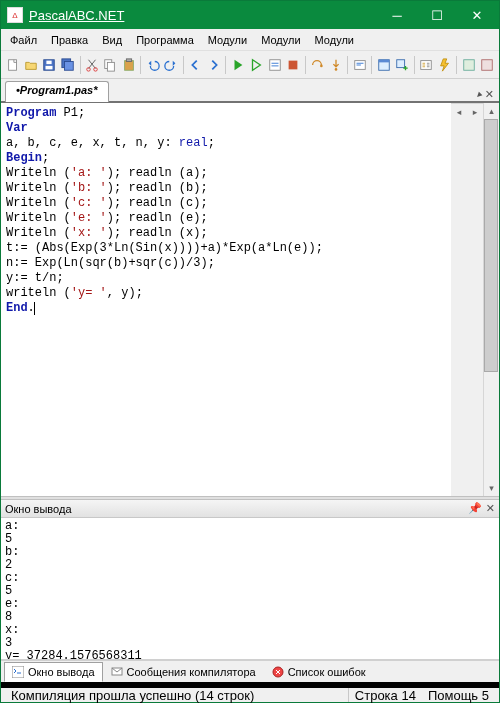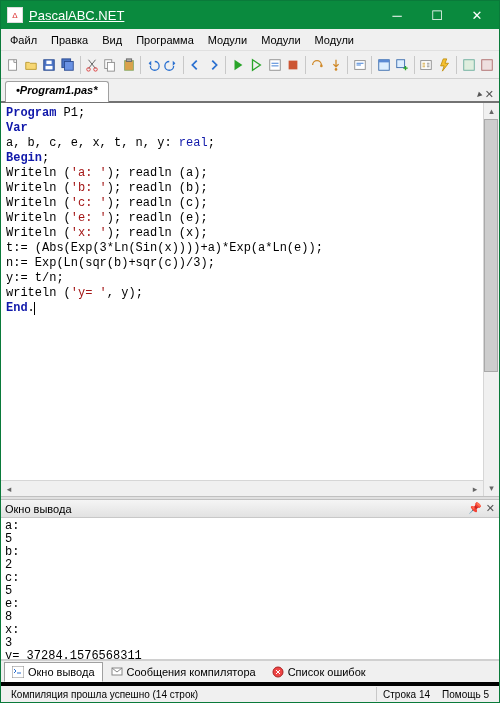--- a/index.html
+++ b/index.html
@@ -20,37 +20,37 @@
   .tab { height: 21px; padding: 2px 10px; background: #fff; border: 1px solid #a0a0a0; border-bottom: none; border-radius: 3px 3px 0 0; font-size: 11px; font-weight: bold; font-style: italic; position: relative; top: 1px; }
   .tabright { margin-left: auto; display:flex; align-items:center; gap:3px; padding-right:3px; }
   .pin { font-size: 10px; color:#555; transform: rotate(45deg); }
   .close-x { font-size: 11px; color:#555; }
   .editor { flex: 1; background: #fff; font-family: 'Courier New', monospace; font-size: 12px; padding: 3px 5px; white-space: pre; overflow: auto; line-height: 15px; }
   .editor .kw { color: #1018aa; font-weight: bold; }
   .editor .str { color: #a31515; }
   .editor .typ { color: #1018aa; }
   .editor .cursor { display:inline-block;width:1px;height:13px;background:#000;vertical-align:text-bottom;margin-left:-1px;}
   .scroll-holder{display:flex; flex:1; min-height:0;}
-  .editor-wrap{flex:1; display:flex; flex-direction:column; min-height:0;}
+  .editor-wrap{flex:1; display:flex; flex-direction:row; min-height:0;}
   .hscroll{height:16px;background:#f0f0f0;border-top:1px solid #d6d6d6;display:flex;align-items:center;}
   .hscroll .arr{width:16px;height:14px;display:flex;align-items:center;justify-content:center;color:#666;font-size:9px;}
   .hscroll .track{flex:1;height:14px;background:#f0f0f0;}
   .vscroll{width:16px;background:#f0f0f0;border-left:1px solid #d6d6d6;display:flex;flex-direction:column;}
   .vscroll .arr{height:16px;display:flex;align-items:center;justify-content:center;color:#666;font-size:9px;}
   .vscroll .track{flex:1;}
   .vscroll .thumb{width:14px;background:#cdcdcd;border:1px solid #a9a9a9;height:70%;}
   .splitter { height: 4px; background: #e0e0e0; border-top:1px solid #c0c0c0; border-bottom:1px solid #c0c0c0; }
   .panel-title { height: 18px; background: linear-gradient(#f5f5f5,#e2e2e2); border-bottom: 1px solid #c8c8c8; display:flex; align-items:center; padding:0 4px; font-size: 11px;}
   .panel-title .sp { flex:1; }
   .output { height: 142px; background: #fff; font-family: 'Courier New', monospace; font-size: 12px; padding: 2px 4px; white-space: pre; overflow: auto; line-height: 13px; border-bottom:1px solid #d0d0d0;}
   .bottomtabs { height: 22px; background: #f0f0f0; display:flex; align-items: center; border-top:1px solid #d0d0d0; padding: 0 3px; }
   .btab { height: 20px; padding: 2px 7px; display:flex; align-items:center; gap:4px; border: 1px solid transparent; font-size:11px; }
   .btab.active { background: #fff; border-color:#a0a0a0; border-bottom-color:#fff; }
   .btab .ic{width:12px;height:12px;display:inline-block;}
-  .statusbar { height: 20px; background: #f0f0f0; border-top: 4px solid #000000; display: flex; align-items: center; font-size: 10px; padding: 0 4px; }
+  .statusbar { height: 20px; background: #f0f0f0; border-top: 6px solid #000000; display: flex; align-items: center; font-size: 13px; padding: 0 4px; }
   .statusbar .cell { padding: 0 6px; }
   .statusbar .sep { width: 1px; height: 14px; background: #c8c8c8; }
   .statusbar .sp { flex:1; }
 </style>
 </head>
 <body>
 
 <div class="wnd">
 
   <div class="titlebar">

